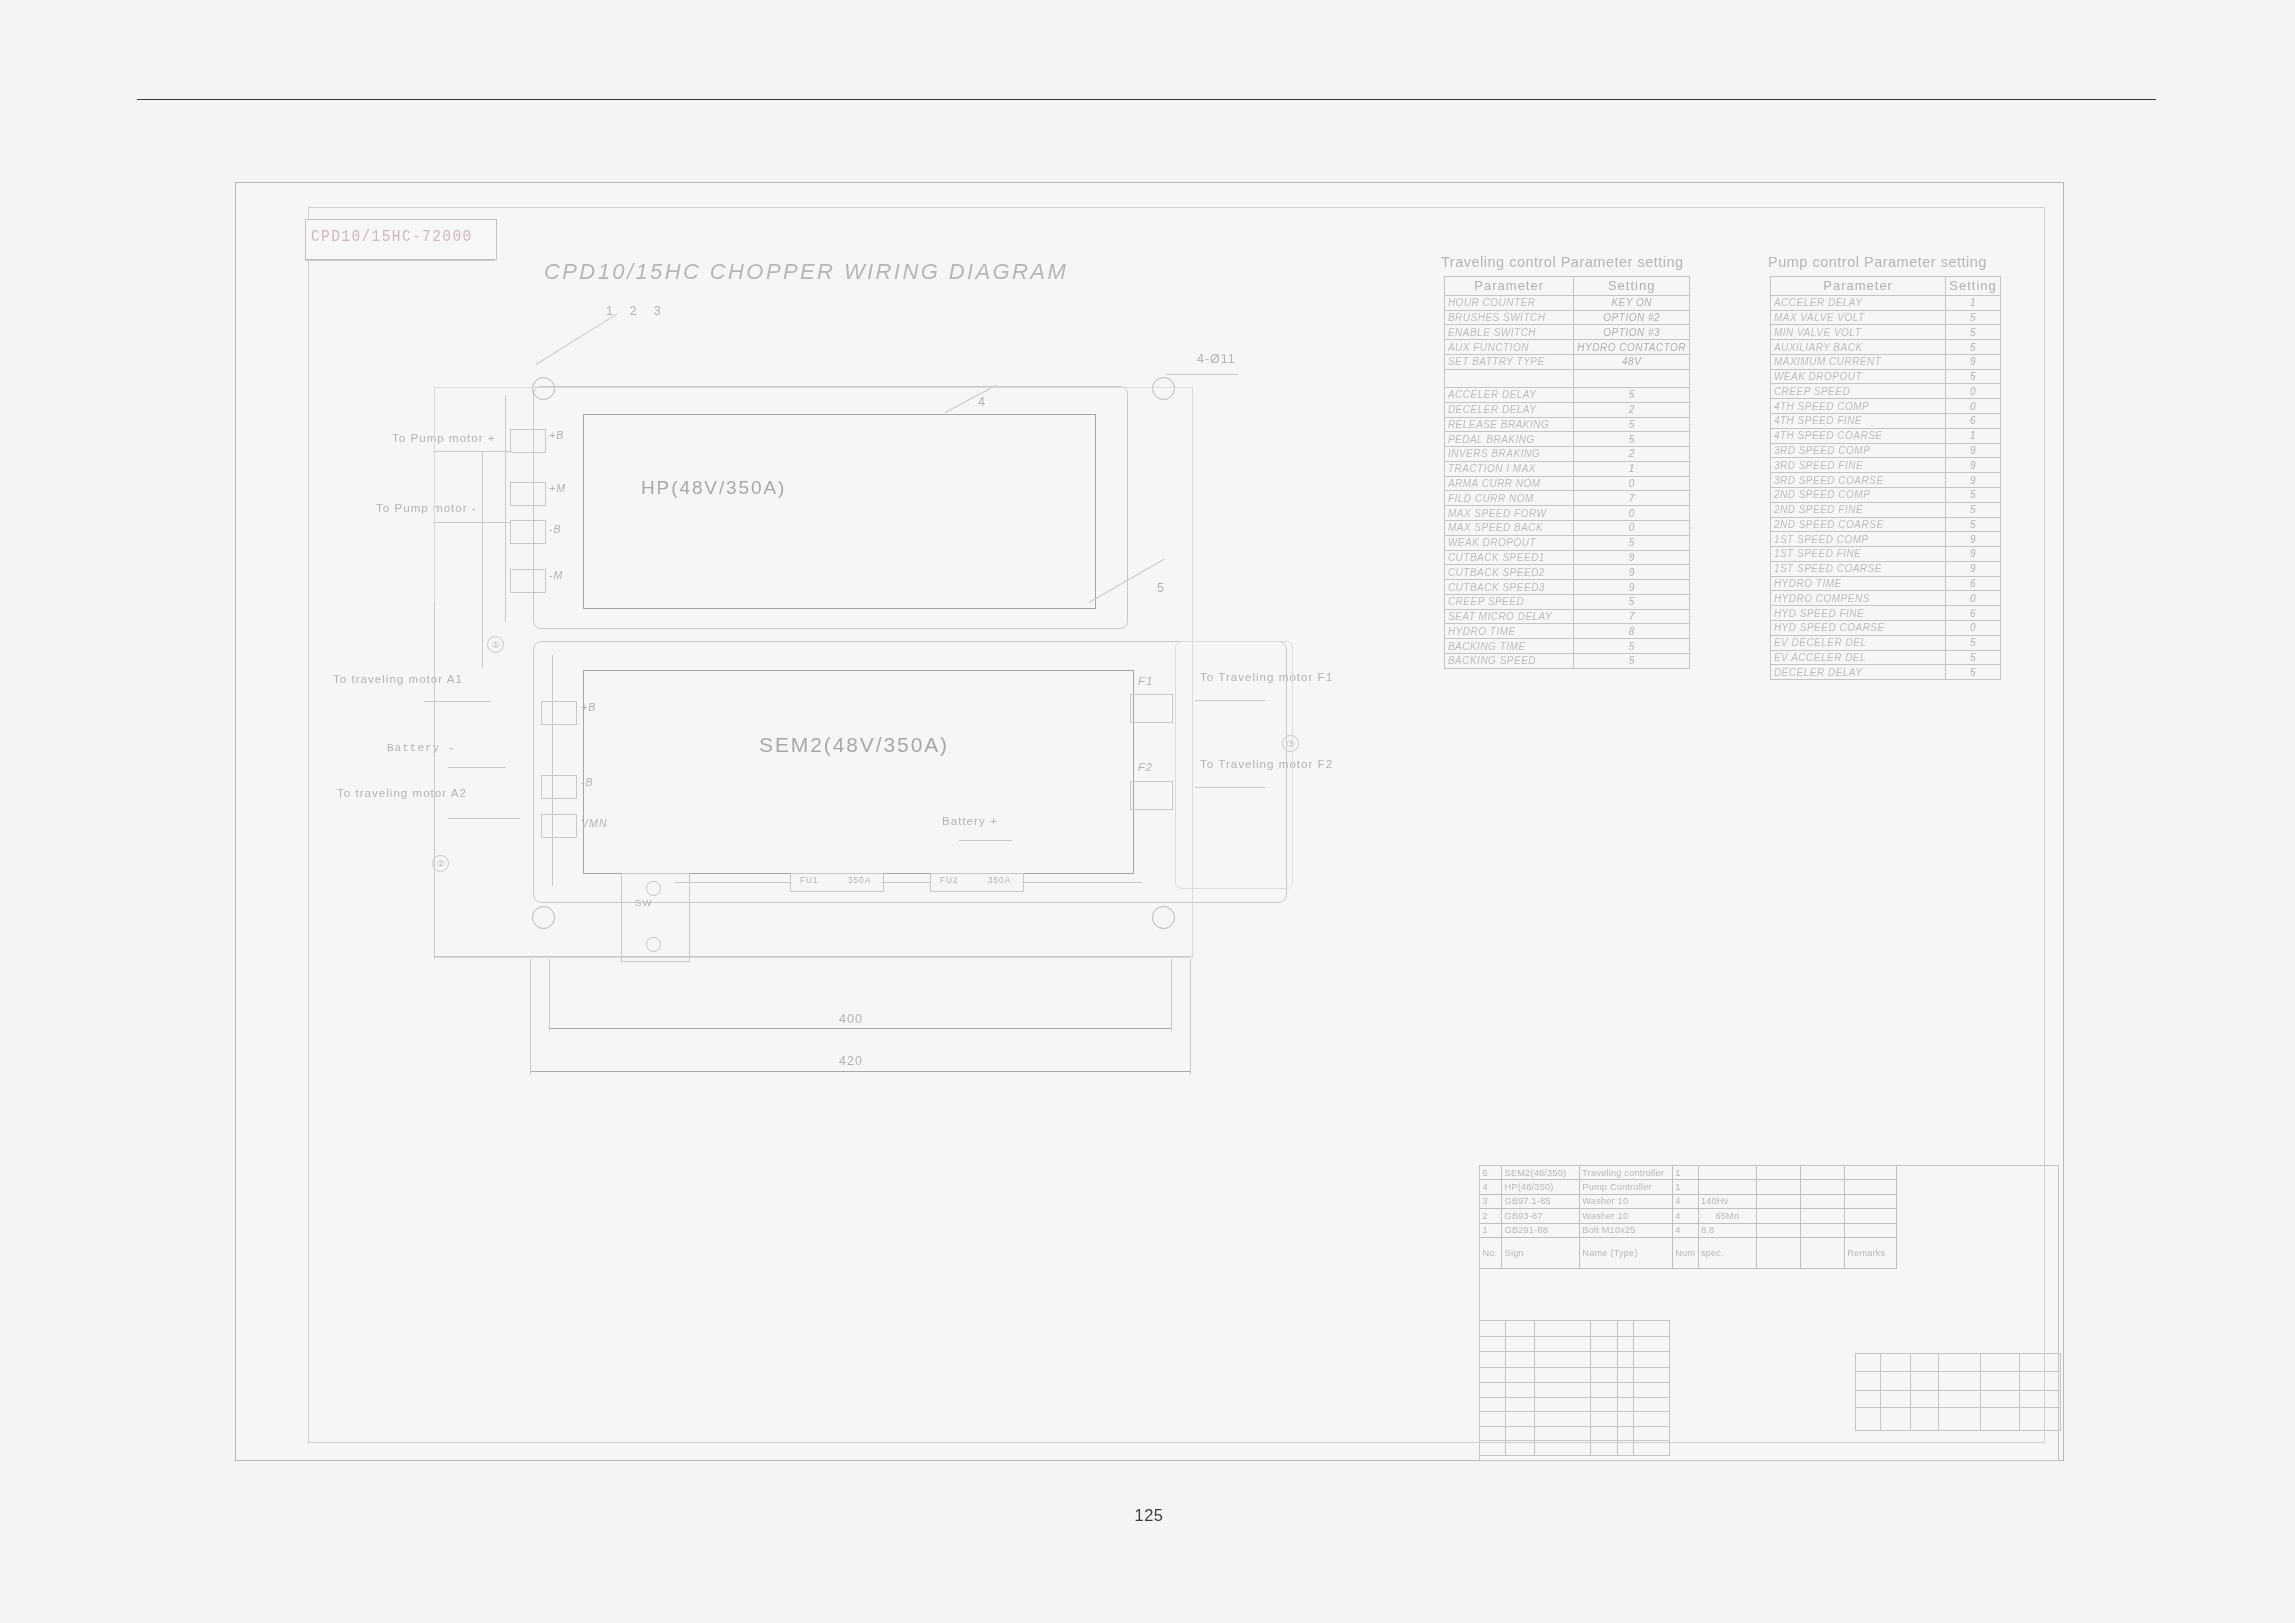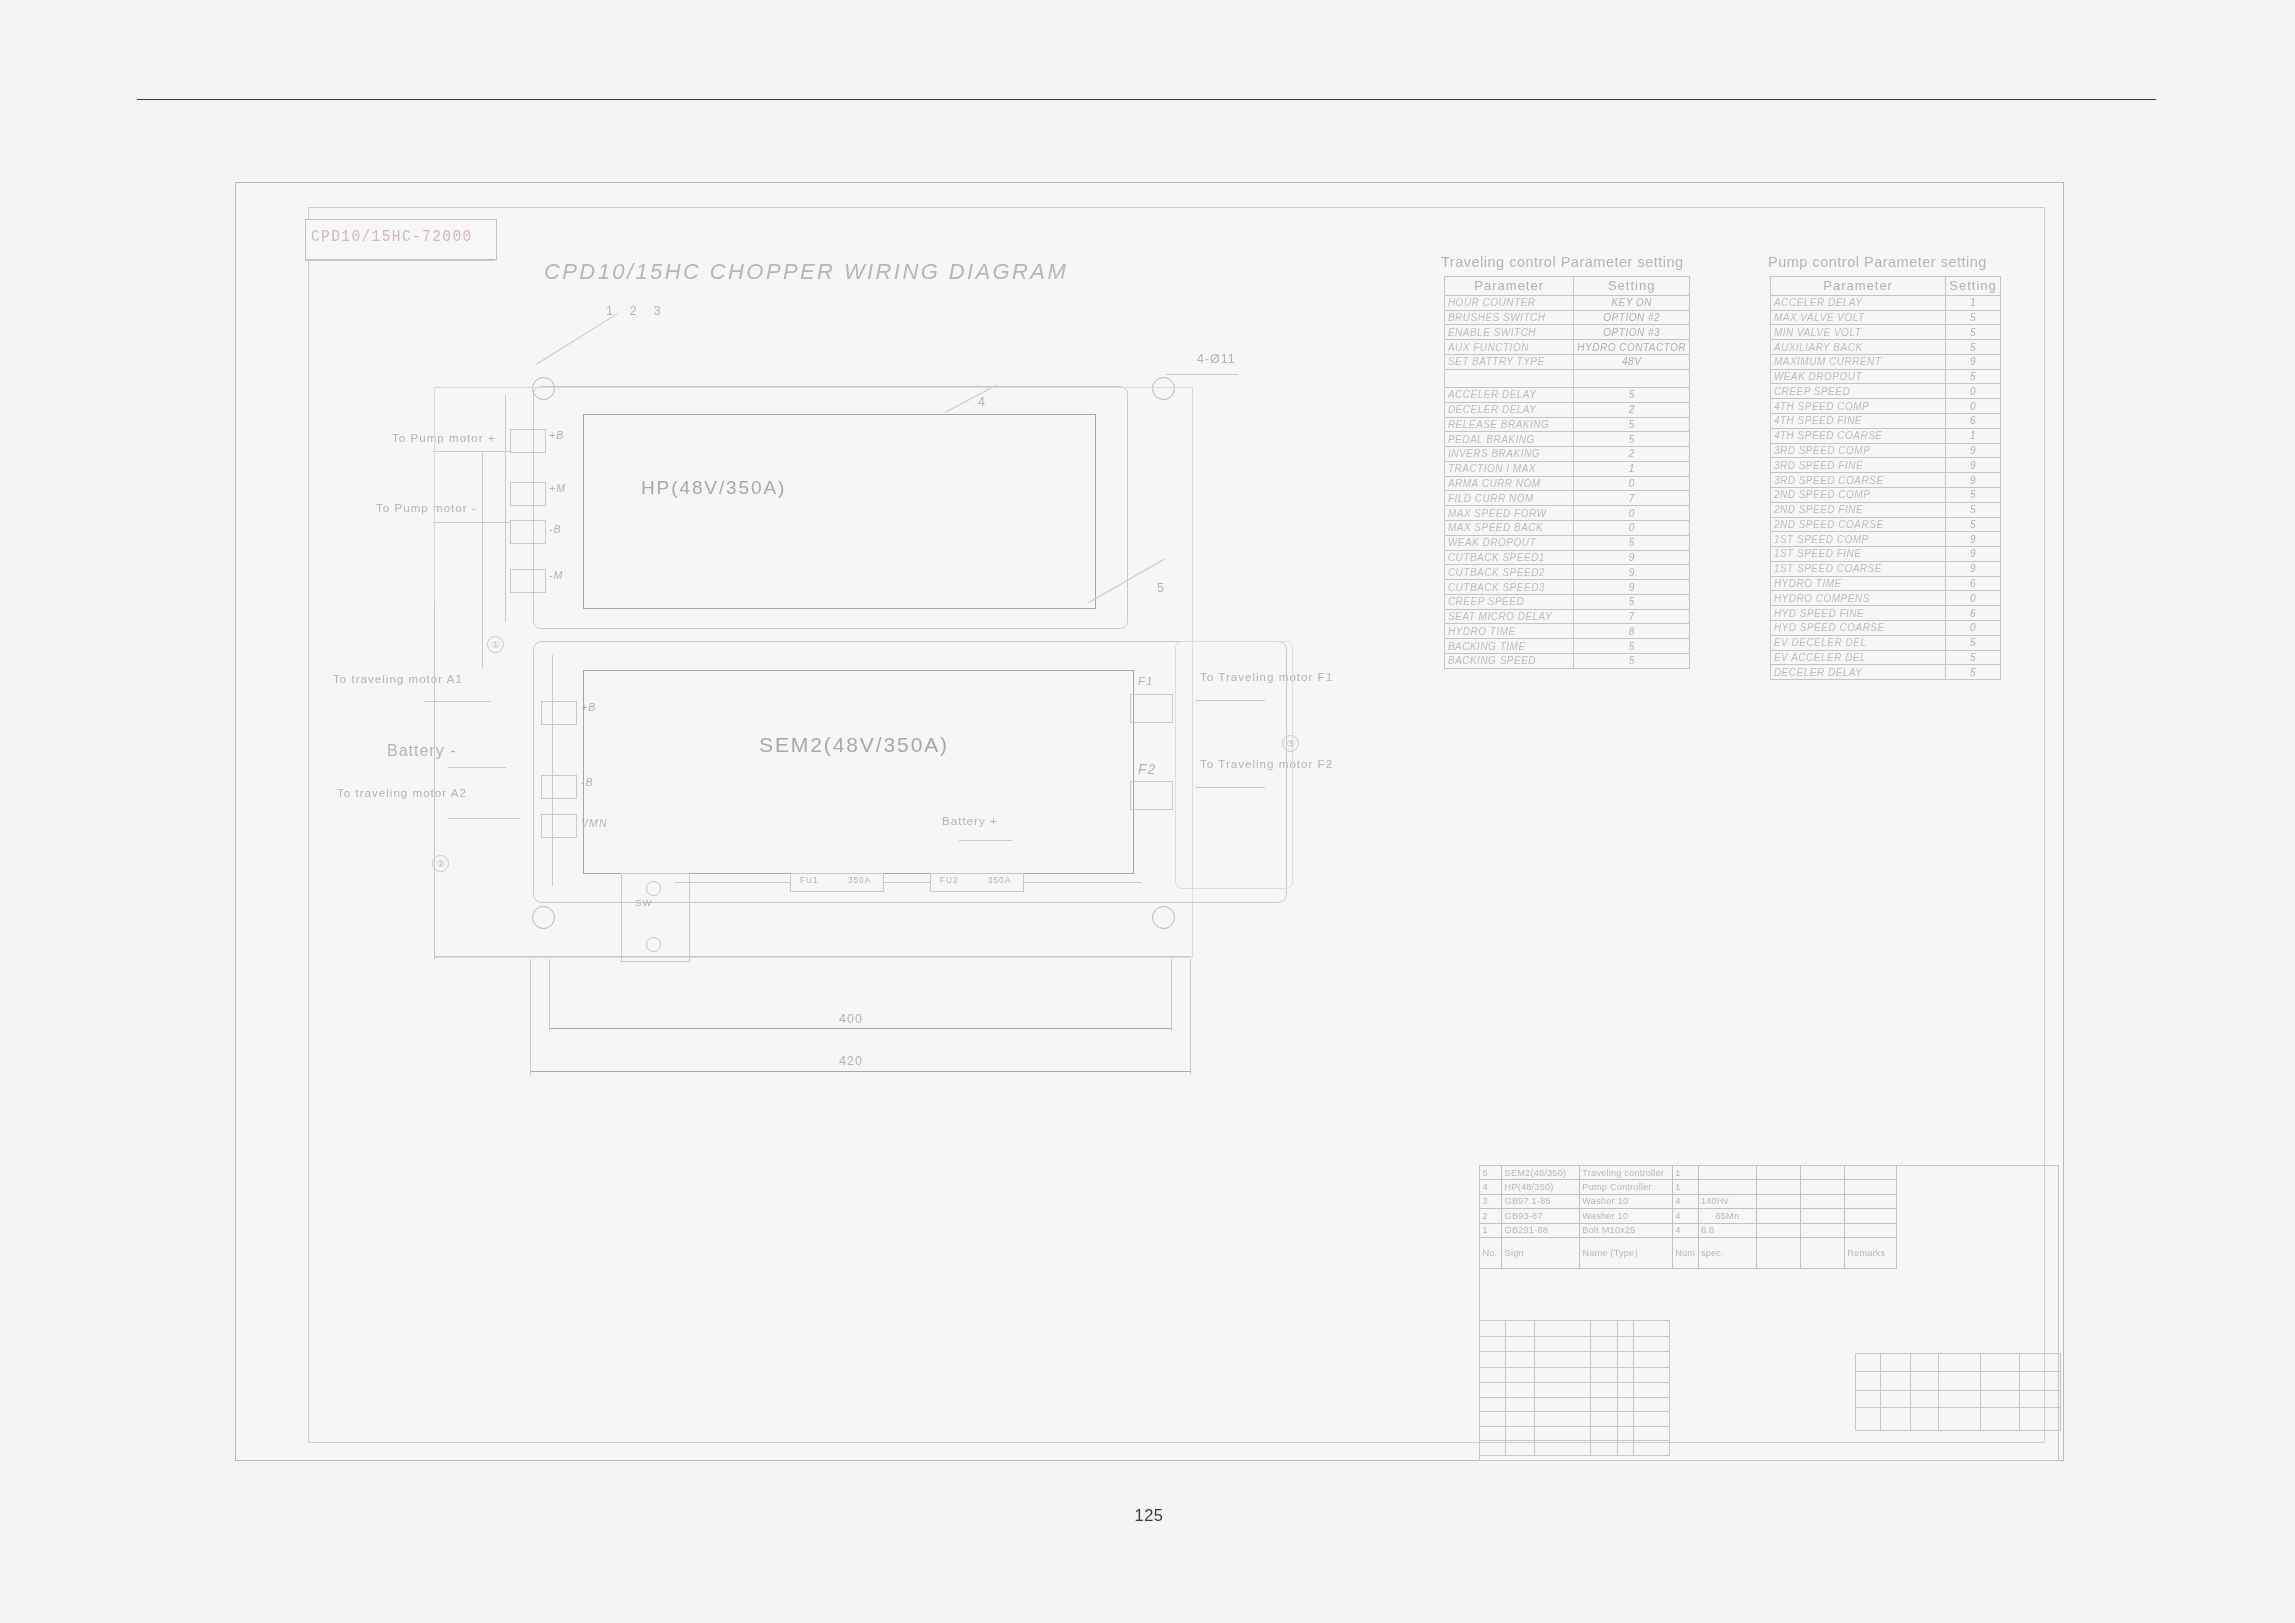--- a/index.html
+++ b/index.html
@@ -102,29 +102,29 @@
   <div class="boxo" style="left:541px;top:701px;width:34px;height:22px;border-width:0.5px;"></div>
   <div class="boxo" style="left:541px;top:775px;width:34px;height:22px;border-width:0.5px;"></div>
   <div class="boxo" style="left:541px;top:814px;width:34px;height:22px;border-width:0.5px;"></div>
 
   <div class="eng" style="left:581px;top:701px;font-size:10.6px;">+B</div>
   <div class="eng" style="left:581px;top:776px;font-size:10.6px;">-B</div>
   <div class="eng" style="left:581px;top:817px;font-size:10.6px;">VMN</div>
 
   <div class="eng" style="left:333px;top:672px;font-size:11.6px;font-style:normal;">To traveling motor A1</div>
   <div class="ln" style="left:424px;top:701px;width:67px;height:1px;"></div>
-  <div class="eng" style="left:387px;top:742px;font-size:16px;font-style:normal;">Battery -</div>
+  <div class="eng" style="left:387px;top:742px;font-size:11px;font-style:normal;font-family:Liberation Mono, monospace;">Battery -</div>
   <div class="ln" style="left:448px;top:767px;width:58px;height:1px;"></div>
   <div class="eng" style="left:337px;top:786px;font-size:11.6px;font-style:normal;">To traveling motor A2</div>
   <div class="ln" style="left:448px;top:818px;width:72px;height:1px;"></div>
 
   <div class="boxo" style="left:1130px;top:694px;width:41px;height:27px;border-width:0.5px;"></div>
   <div class="boxo" style="left:1130px;top:781px;width:41px;height:27px;border-width:0.5px;"></div>
   <div class="eng" style="left:1138px;top:674px;font-size:11.6px;">F1</div>
-  <div class="eng" style="left:1138px;top:761px;font-size:14px;">F2</div>
+  <div class="eng" style="left:1138px;top:761px;font-size:11px;">F2</div>
 
   <div class="eng" style="left:1200px;top:670px;font-size:11.6px;font-style:normal;">To Traveling motor F1</div>
   <div class="ln" style="left:1195px;top:700px;width:70px;height:1px;"></div>
   <div class="eng" style="left:1200px;top:757px;font-size:11.6px;font-style:normal;">To Traveling motor F2</div>
   <div class="ln" style="left:1195px;top:787px;width:70px;height:1px;"></div>
 
   <div class="eng" style="left:1157px;top:581px;font-size:12.5px;font-style:normal;">5</div>
   <div class="ln" style="left:1089px;top:602px;width:87px;height:1px;transform:rotate(-30deg);transform-origin:left center;"></div>
 
   <div style="position:absolute;left:487px;top:636px;width:15.4px;height:15.4px;border:1px solid #c8c8c8;border-radius:50%;color:#b8b8b8;font-size:9.6px;text-align:center;line-height:15.4px;">①</div>

